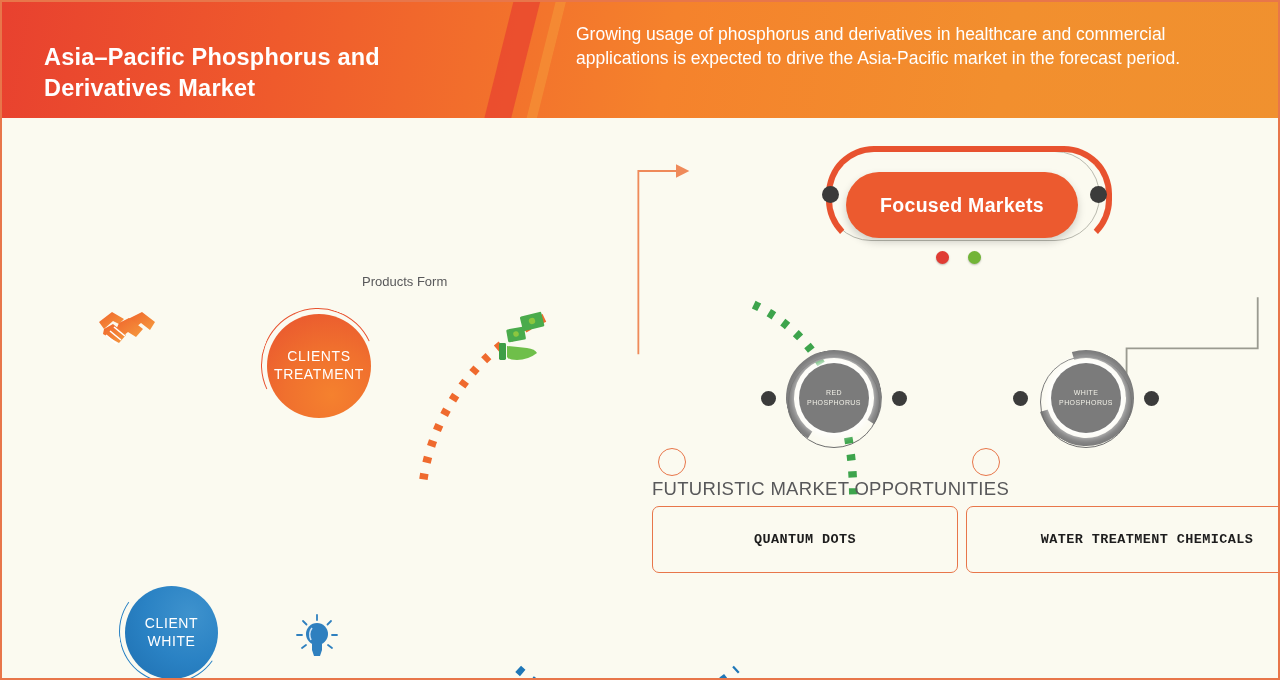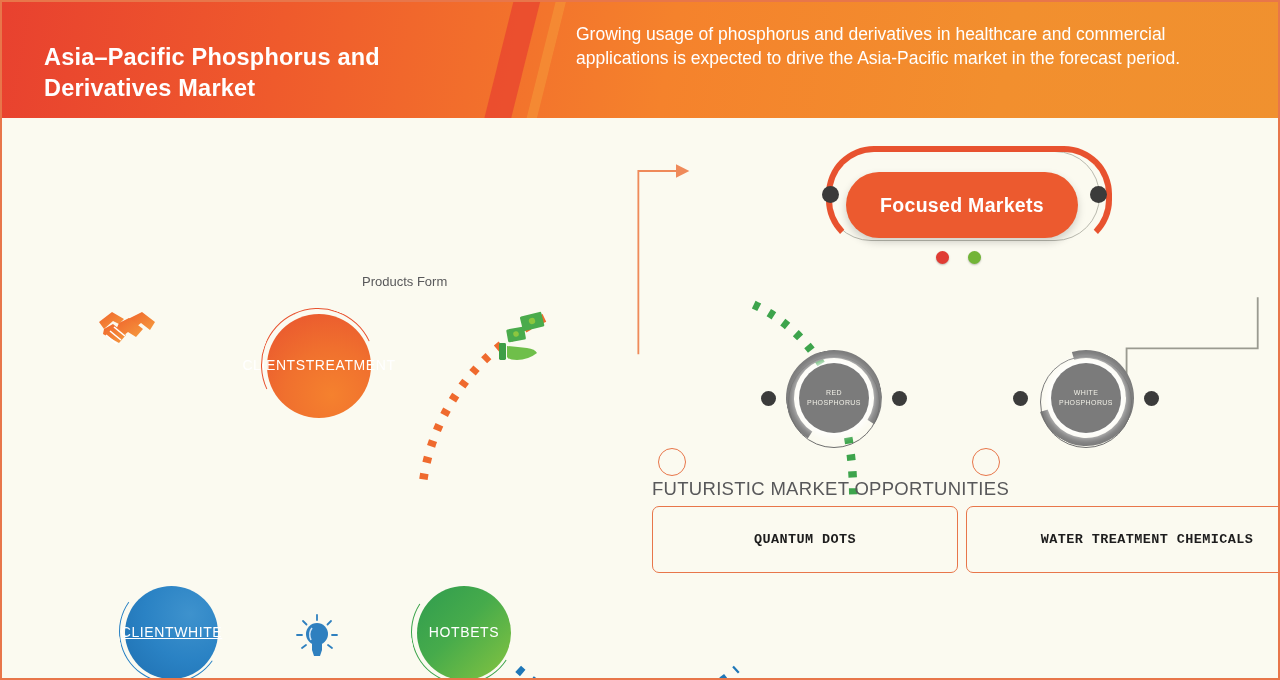--- a/index.html
+++ b/index.html
@@ -21,31 +21,31 @@
           background:#f7a23c;opacity:.45;transform:rotate(14deg);}
   .hdr-title{position:absolute;left:44px;top:42px;width:430px;
              color:#fff;font-size:23.5px;font-weight:bold;line-height:1.32;
              letter-spacing:.2px;}
   .hdr-sub{position:absolute;left:576px;top:23px;width:660px;
            color:#fff;font-size:17.5px;line-height:1.37;font-weight:300;}
 
   
   .left{position:absolute;left:0;top:118px;width:640px;height:560px;}
 
-  .bubble{position:absolute;border-radius:50%;display:flex;flex-direction:row;
+  .bubble{position:absolute;border-radius:50%;display:flex;flex-direction:column;
           align-items:center;justify-content:center;color:#fff;text-align:center;
           font-size:14px;line-height:1.28;letter-spacing:.6px;}
   .bubble .ring{position:absolute;border-radius:50%;border:1.4px solid rgba(255,255,255,.85);}
 
   #clients-potential{left:265px;top:194px;width:104px;height:104px;
       background:radial-gradient(circle at 62% 78%,#f5812e 0%,#f0702e 45%,#e8522f 100%);}
   #clients-potential .ring{left:-6px;top:-6px;width:112px;height:112px;border-color:#e8522f;
       border-bottom-color:transparent;border-right-color:transparent;transform:rotate(20deg);}
   #client-focus{left:123px;top:466px;width:93px;height:93px;
-      background:radial-gradient(circle at 70% 30%,#3e92cd 0%,#2a82c4 50%,#1e6fb0 100%);text-decoration:underline;}
+      background:radial-gradient(circle at 70% 30%,#3e92cd 0%,#2a82c4 50%,#1e6fb0 100%);}
   #client-focus .ring{left:-6px;top:-6px;width:101px;height:101px;border-color:#2a82c4;
       border-top-color:transparent;border-right-color:transparent;transform:rotate(-10deg);}
   #hot-bets{left:415px;top:466px;width:94px;height:94px;
       background:linear-gradient(135deg,#2f9c4f 0%,#46ab4b 45%,#86c440 100%);}
   #hot-bets .ring{left:-6px;top:-6px;width:102px;height:102px;border-color:#3da44c;
       border-top-color:transparent;border-right-color:transparent;transform:rotate(-12deg);}
 
   .lbl{position:absolute;color:#58585a;font-size:13px;line-height:1.28;}
   #lbl-products{left:360px;top:154px;width:140px;}
 
@@ -175,25 +175,20 @@
       <span>CLIENTS</span>
       <span>TREATMENT</span>
     </div>
 
     <div class="bubble" id="client-focus">
       <span class="ring"></span>
       <span>CLIENT</span>
       <span>WHITE</span>
     </div>
 
-    <div class="bubble" id="hot-bets">
-      <span class="ring"></span>
-      <span>HOT</span>
-      <span>BETS</span>
-    </div>
 
     <div class="lbl" id="lbl-products">Products Form</div>
 
   </div>
 
   <div class="right">
 
     <div class="pill-outer">
       <div class="pill-thin"></div>
       <div class="pill-arc"></div>

